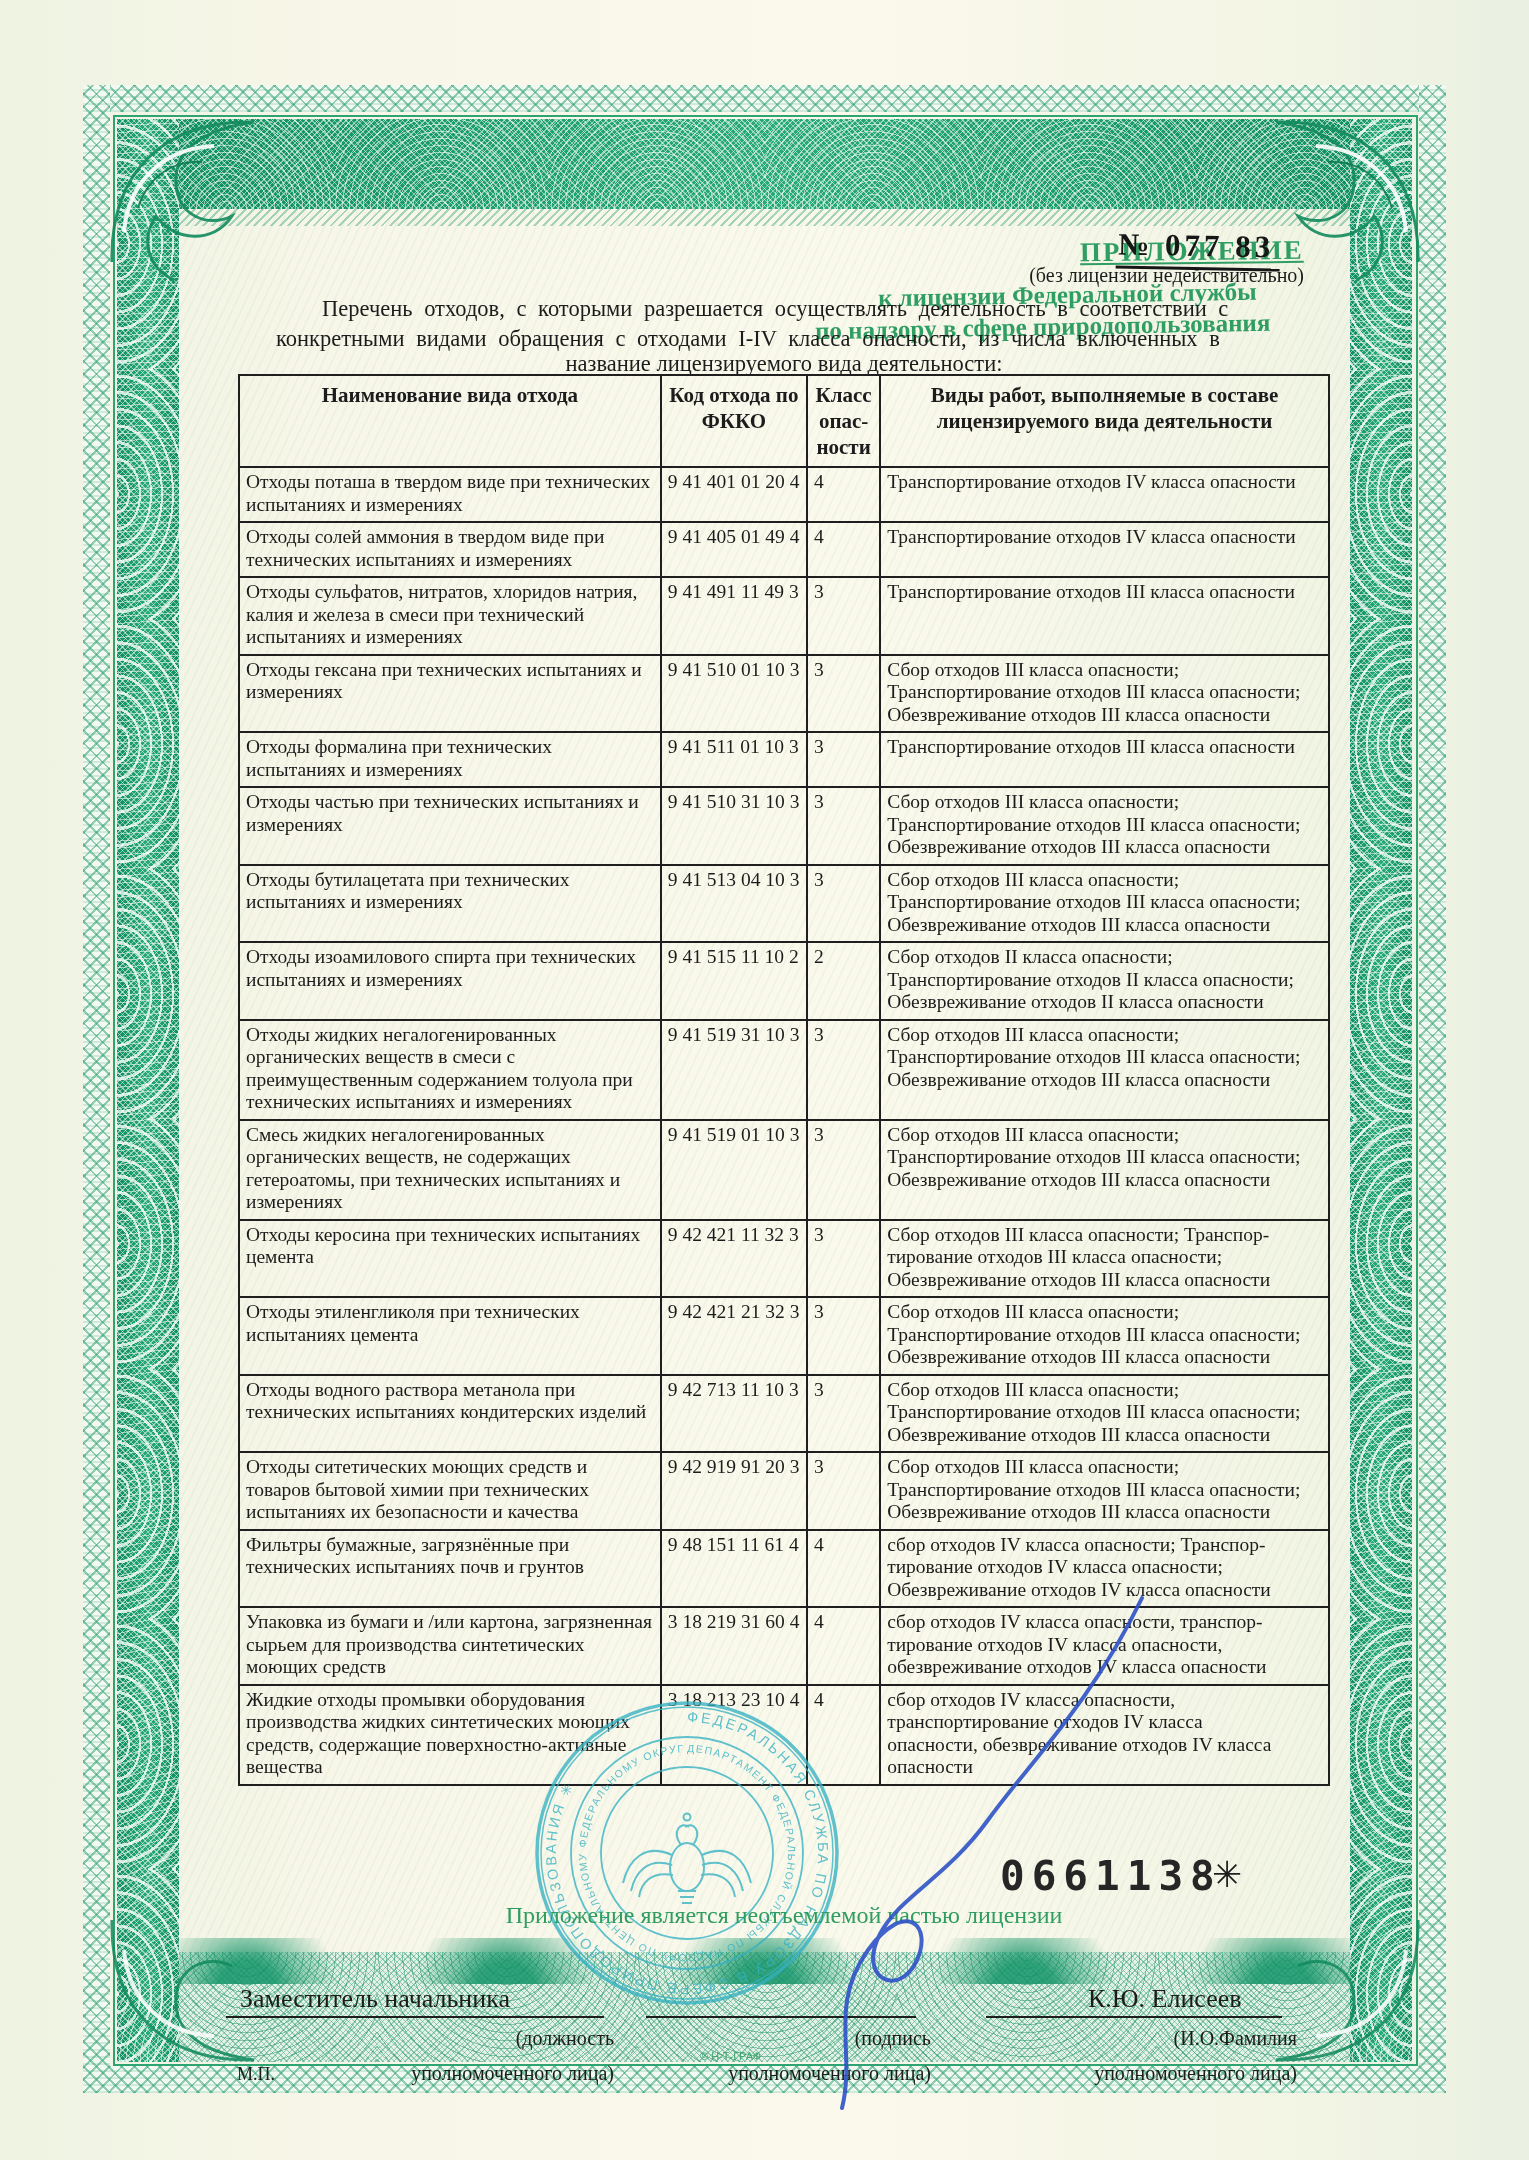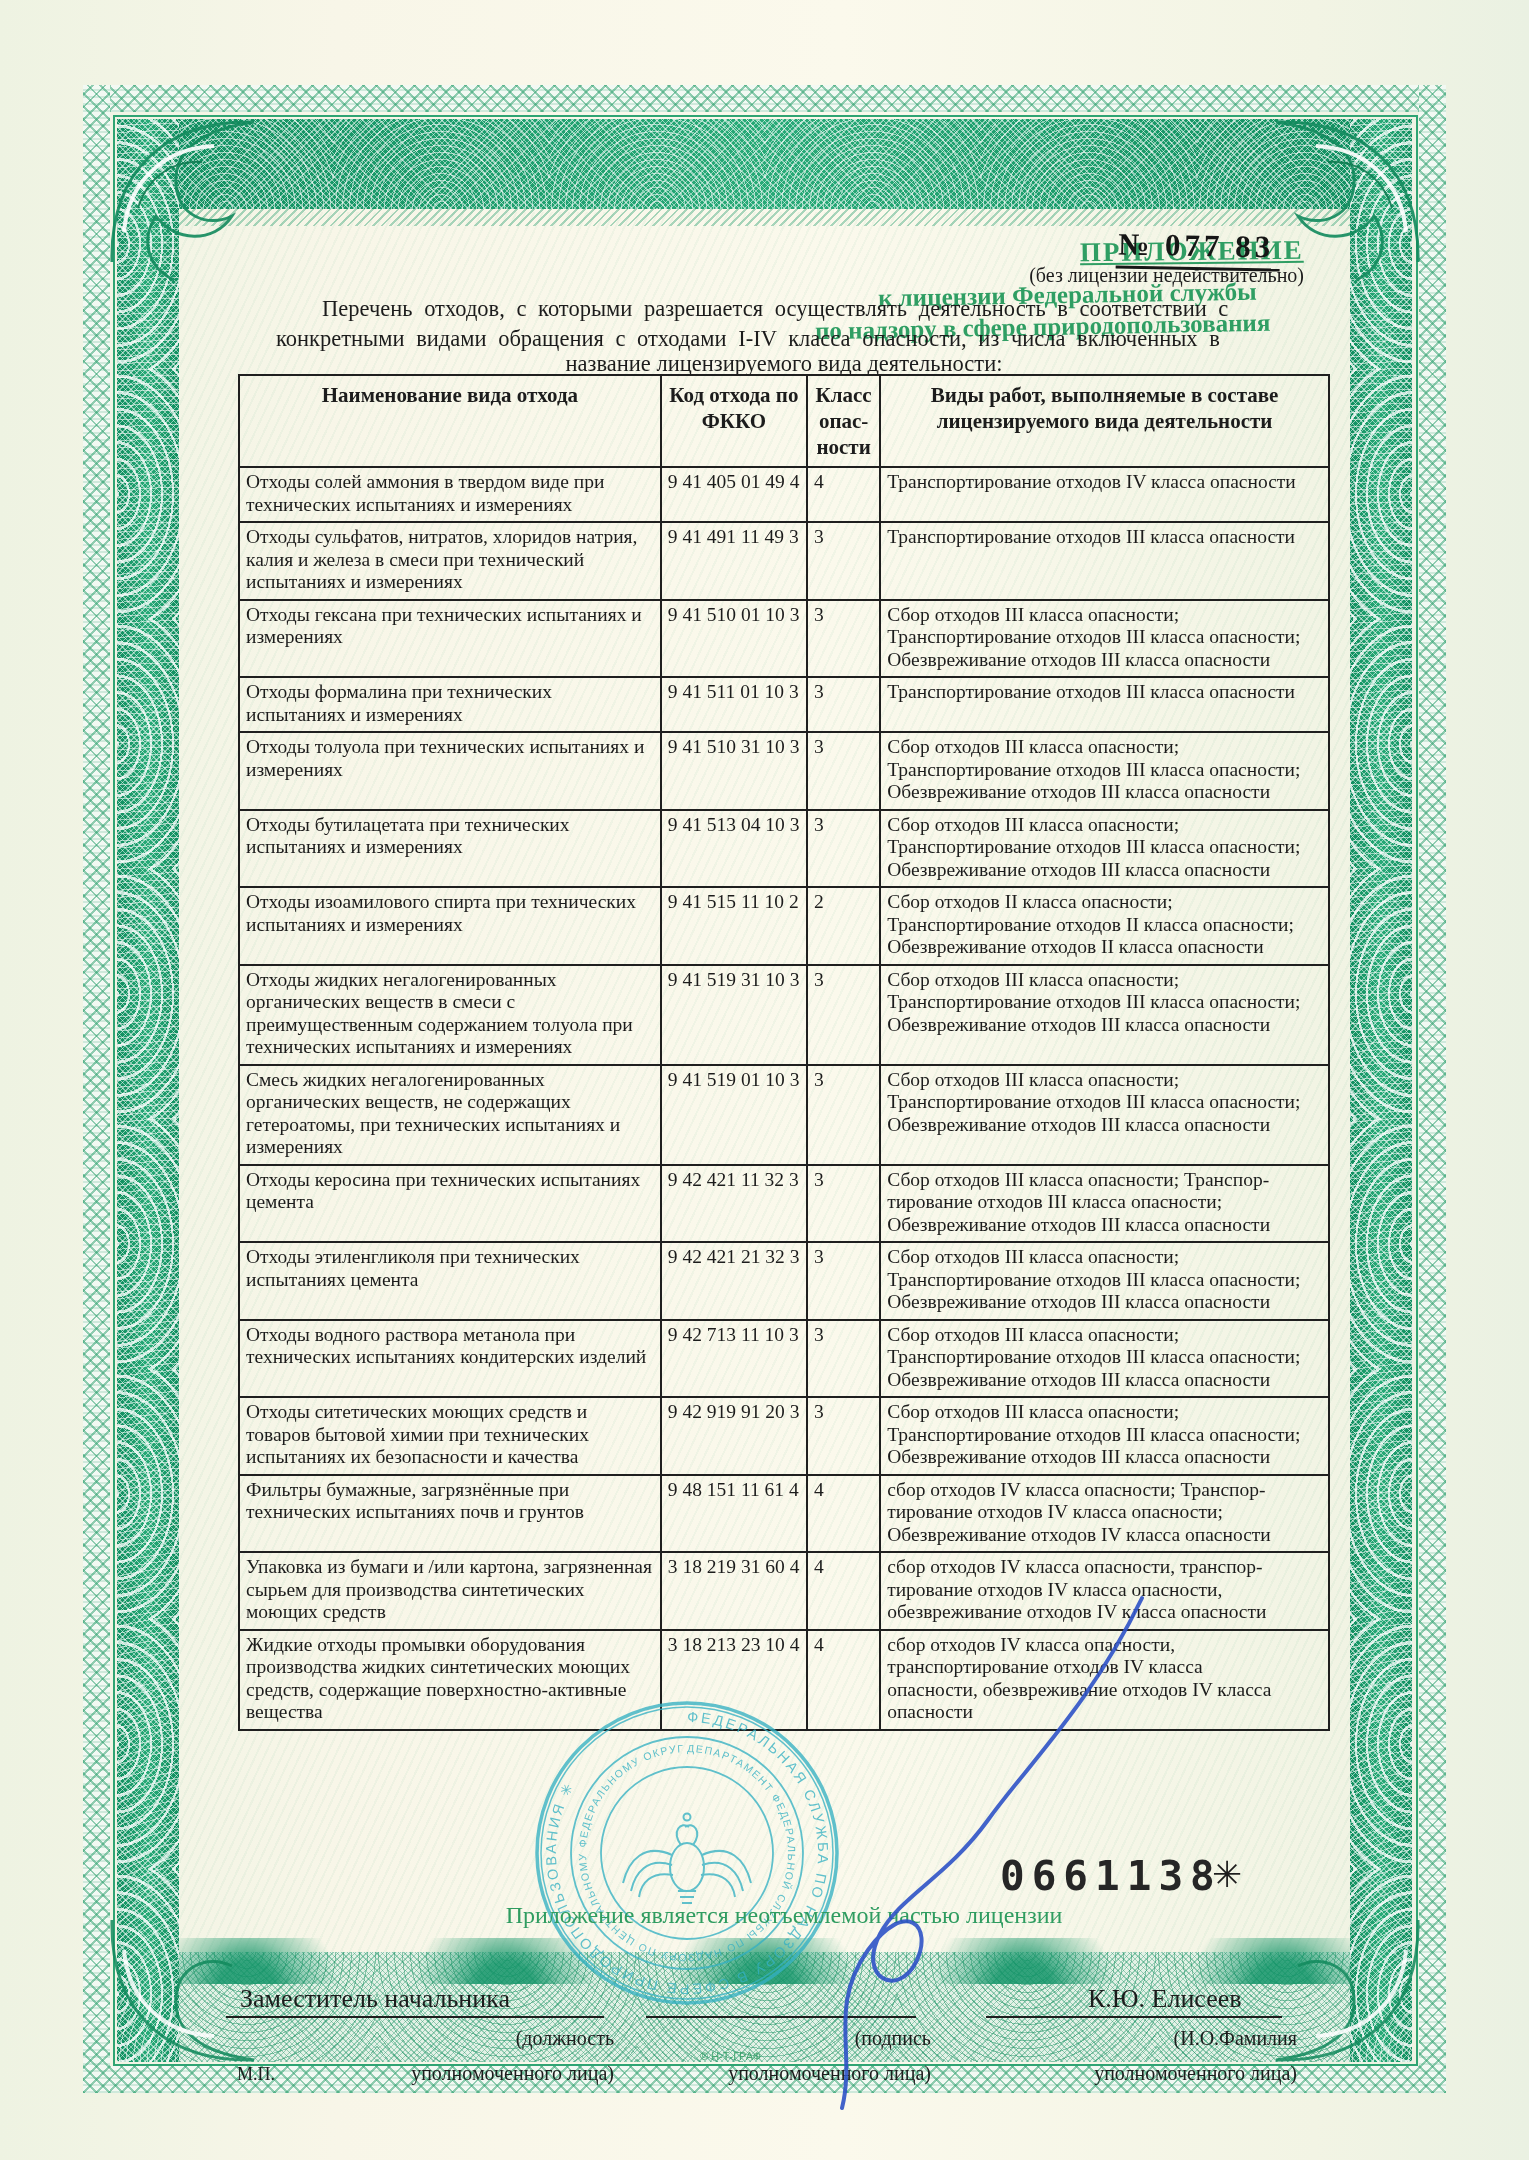--- a/index.html
+++ b/index.html
@@ -172,20 +172,26 @@
       </colgroup>
     <thead>
       <tr>
         <th>Наименование вида отхода</th>
         <th>Код отхода по ФККО</th>
         <th>Класс опас- ности</th>
         <th>Виды работ, выполняемые в составе лицензируемого вида деятельности</th>
       </tr>
     </thead>
     <tbody>
+    <tr>
+      <td class="name">Отходы поташа в твердом виде при технических испытаниях и измерениях</td>
+      <td class="code">9 41 401 01 20 4</td>
+      <td class="cls">4</td>
+      <td class="works">Транспортирование отходов IV класса опасности</td>
+    </tr>
 
     <tr>
       <td class="name">Отходы солей аммония в твердом виде при технических испытаниях и измерениях</td>
       <td class="code">9 41 405 01 49 4</td>
       <td class="cls">4</td>
       <td class="works">Транспортирование отходов IV класса опасности</td>
     </tr>
 
     <tr>
       <td class="name">Отходы сульфатов, нитратов, хлоридов натрия, калия и железа в смеси при технический испытаниях и измерениях</td>
@@ -204,21 +210,21 @@
     </tr>
 
     <tr>
       <td class="name">Отходы формалина при технических испытаниях и измерениях</td>
       <td class="code">9 41 511 01 10 3</td>
       <td class="cls">3</td>
       <td class="works">Транспортирование отходов III класса опасности</td>
     </tr>
 
     <tr>
-      <td class="name">Отходы толуола при технических испытаниях и измерениях</td>
+      <td class="name">Отходы частью при технических испытаниях и измерениях</td>
       <td class="code">9 41 510 31 10 3</td>
       <td class="cls">3</td>
       <td class="works">Сбор отходов III  класса  опасности;
 Транспортирование отходов III класса опасности;
 Обезвреживание отходов  III класса опасности</td>
     </tr>
 
     <tr>
       <td class="name">Отходы бутилацетата при технических испытаниях и измерениях</td>
       <td class="code">9 41 513 04 10 3</td>

